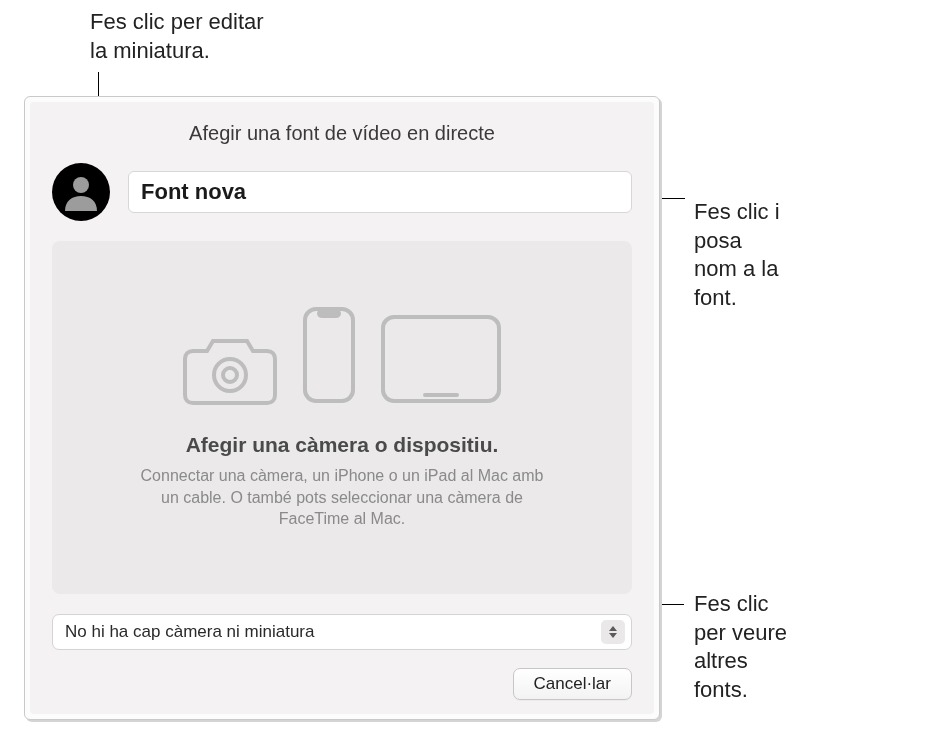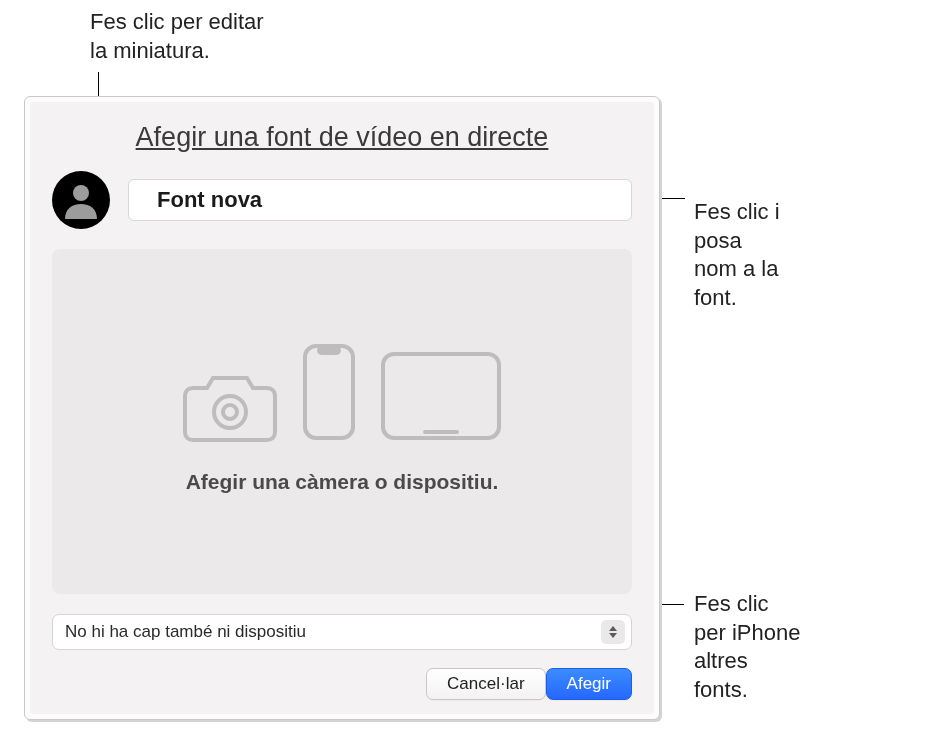--- a/index.html
+++ b/index.html
@@ -44,25 +44,24 @@
     width: 100%;
     height: 100%;
     background: #f4f2f2;
     border-radius: 4px;
     padding: 18px 22px 14px 22px;
     display: flex;
     flex-direction: column;
   }
   .dialog-title {
     text-align: center;
-    font-size: 27px;
+    font-size: 20px;
     font-weight: 400;
     color: #3a3a3a;
     margin: 2px 0 18px 0;
-    text-decoration: underline;
   }
   .header-row {
     display: flex;
     align-items: center;
     gap: 18px;
     margin-bottom: 20px;
   }
   .thumb {
     width: 58px;
     height: 58px;
@@ -76,21 +75,21 @@
   }
   .name-field {
     flex: 1;
     height: 42px;
     border: 1px solid #d8d6d6;
     border-radius: 6px;
     background: #fff;
     font-size: 22px;
     font-weight: 700;
     color: #1a1a1a;
-    padding: 0 28px;
+    padding: 0 12px;
     outline: none;
   }
   .well {
     background: #ebe9e9;
     border-radius: 8px;
     flex: 1;
     display: flex;
     flex-direction: column;
     align-items: center;
     justify-content: center;
@@ -182,21 +181,21 @@
 <div class="stage">
 
   <div class="callout" style="left:90px; top:8px; white-space:pre-line;">Fes clic per editar
 la miniatura.</div>
   <div class="callout-line" style="left:98px; top:72px; width:1px; height:100px;"></div>
 
   <div class="callout" style="left:694px; top:182px; white-space:pre-line;margin-top:16px;">Fes clic i posa
 nom a la font.</div>
   <div class="callout-line" style="left:597px; top:198px; width:88px; height:1px;"></div>
 
-  <div class="callout" style="left:694px; top:590px; white-space:pre-line;">Fes clic per iPhone
+  <div class="callout" style="left:694px; top:590px; white-space:pre-line;">Fes clic per veure
 altres fonts.</div>
   <div class="callout-line" style="left:616px; top:604px; width:68px; height:1px;"></div>
 
   <div class="dialog-outer">
     <div class="dialog-inner">
 
       <div class="dialog-title">Afegir una font de vídeo en directe</div>
 
       <div class="header-row">
         <div class="thumb">
@@ -226,33 +225,33 @@
             </svg>
           </span>
           <span>
             <svg width="124" height="92" viewBox="0 0 124 92">
               <rect x="4" y="4" width="116" height="84" rx="11" ry="11" fill="none" stroke="#bdbdbd" stroke-width="4"></rect>
               <rect x="44" y="80" width="36" height="4" rx="2" fill="#bdbdbd"></rect>
             </svg>
           </span>
         </div>
         <div class="well-title">Afegir una càmera o dispositiu.</div>
+        <div class="well-sub">Connectar una càmera, un iPhone o un iPad al Mac amb un cable. O també pots seleccionar una càmera de FaceTime al Mac.</div>
       </div>
 
       <div class="dropdown-row">
         <div class="dropdown">
-          <span class="dropdown-label">No hi ha cap també ni dispositiu</span>
+          <span class="dropdown-label">No hi ha cap càmera ni miniatura</span>
           <span class="dropdown-arrows">
             <span class="chev up"></span>
             <span class="chev down"></span>
           </span>
         </div>
       </div>
 
       <div class="footer-row">
         <button class="btn">Cancel·lar</button>
-        <button class="btn primary">Afegir</button>
       </div>
 
     </div>
   </div>
 
 </div>
 
 </body></html>

